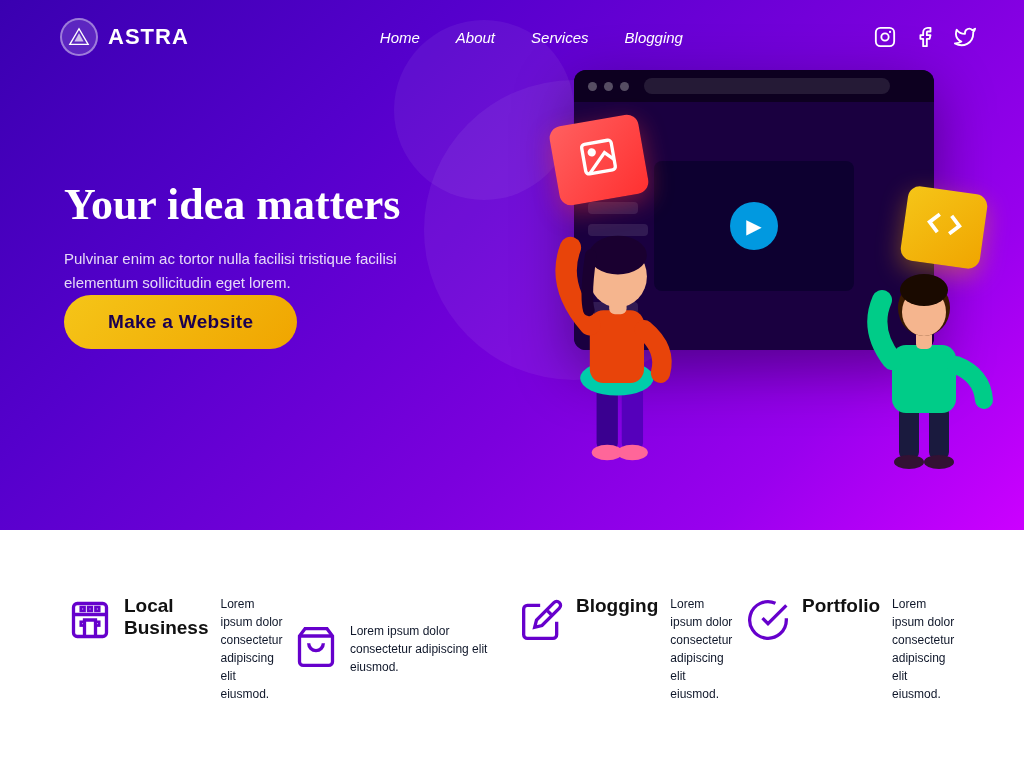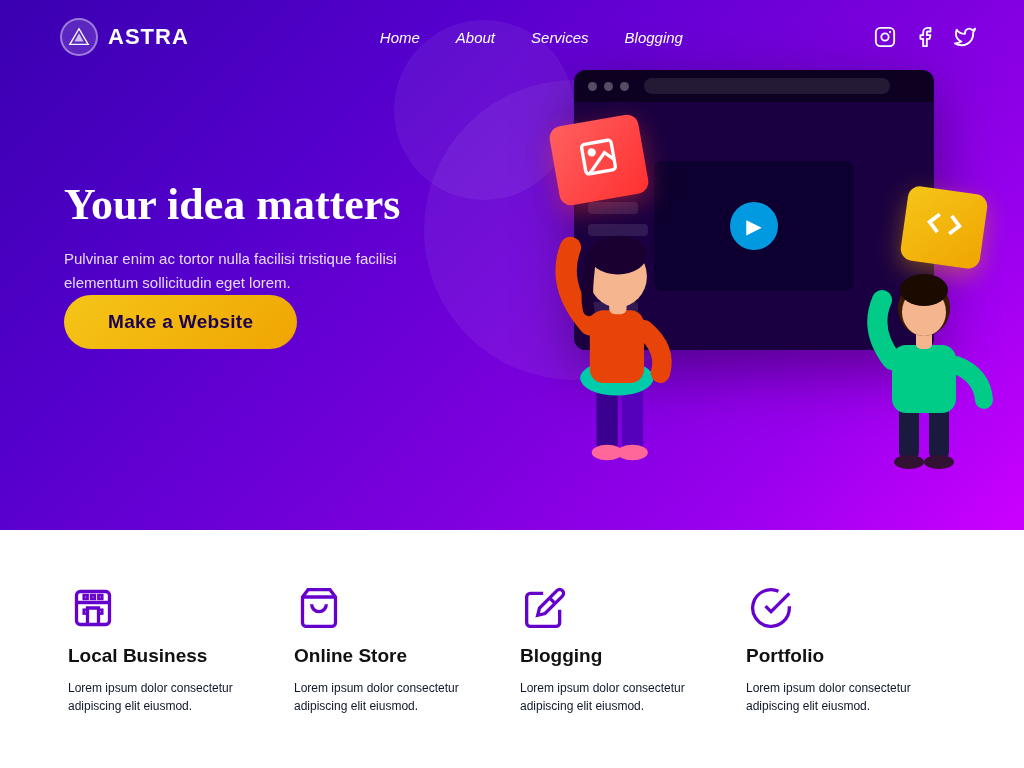--- a/index.html
+++ b/index.html
@@ -253,21 +253,21 @@
       background: #fff;
       width: 1024px;
       height: 238px;
       display: flex;
       align-items: center;
       justify-content: space-around;
       padding: 30px 60px;
     }
     .feature-item {
       display: flex;
-      flex-direction: column;
+      flex-direction: row;
       gap: 12px;
       max-width: 210px;
     }
     .feature-icon {
       width: 50px;
       height: 50px;
       display: flex;
       align-items: center;
       justify-content: center;
       color: #6600cc;
@@ -449,21 +449,20 @@
   </div>
 
   <div class="feature-item">
     <div class="feature-icon">
       <svg width="44" height="44" viewBox="0 0 24 24" class="icon-svg">
         <path d="M6 2L3 6v14a2 2 0 0 0 2 2h14a2 2 0 0 0 2-2V6l-3-4z"></path>
         <line x1="3" y1="6" x2="21" y2="6"></line>
         <path d="M16 10a4 4 0 0 1-8 0"></path>
       </svg>
     </div>
-    <div class="feature-title">Online Store</div>
     <div class="feature-desc">Lorem ipsum dolor consectetur adipiscing elit eiusmod.</div>
   </div>
 
   <div class="feature-item">
     <div class="feature-icon">
       <svg width="44" height="44" viewBox="0 0 24 24" class="icon-svg">
         <path d="M11 4H4a2 2 0 0 0-2 2v14a2 2 0 0 0 2 2h14a2 2 0 0 0 2-2v-7"></path>
         <path d="M18.5 2.5a2.121 2.121 0 0 1 3 3L12 15l-4 1 1-4 9.5-9.5z"></path>
         <path d="M15 7l2 2" stroke-width="1.8"></path>
       </svg>

